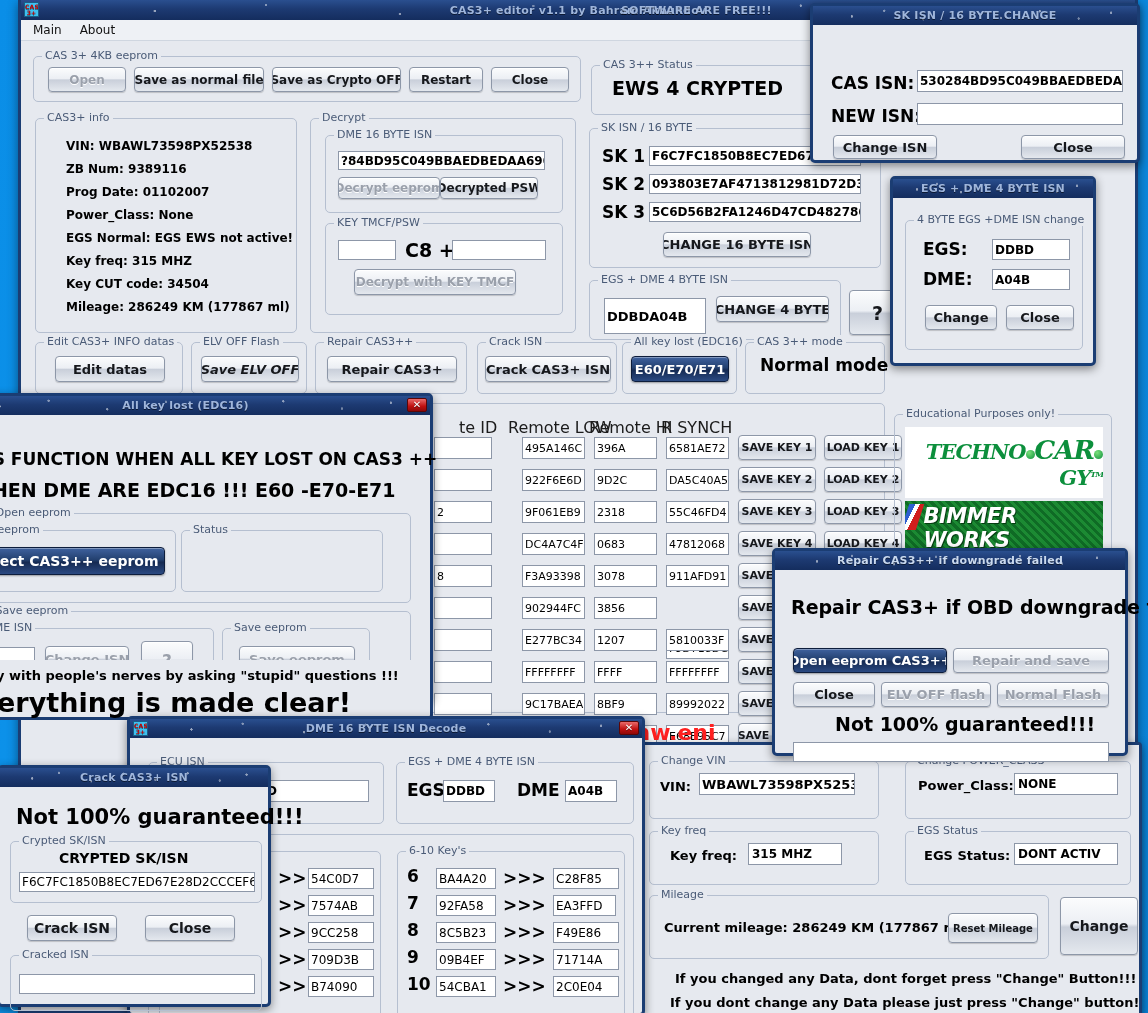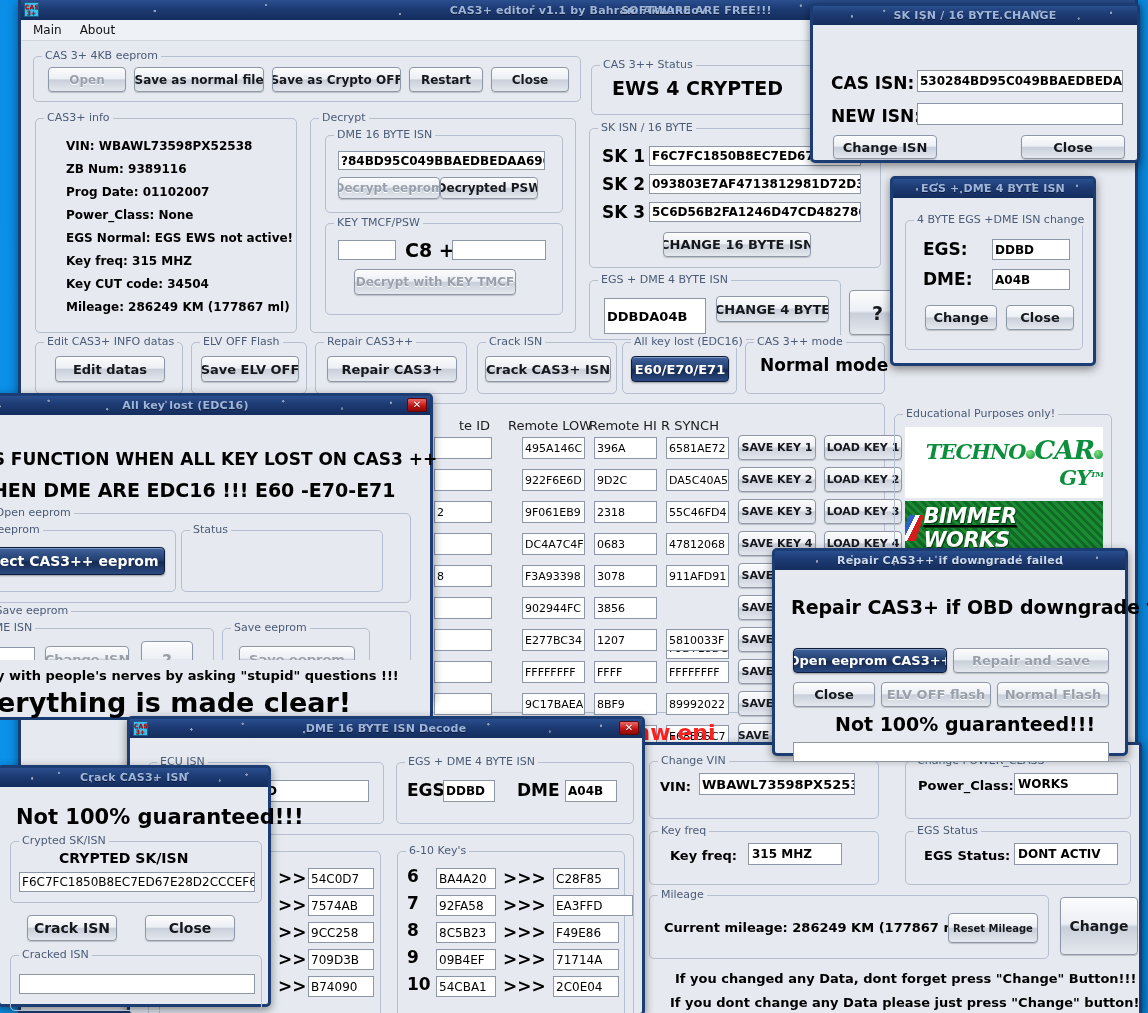--- a/index.html
+++ b/index.html
@@ -127,21 +127,21 @@
     position:absolute; background:#e6e9ef; border:1px solid #b5bfd0; border-radius:5px;
   }
   .menubar {
     position:absolute; left:0; right:0; top:0; height:21px;
     background:#eef1f5; border-bottom:1px solid #cfd6e0;
     display:flex; align-items:center; padding-left:12px; gap:18px;
     font-size:12px; color:#111;
   }
   .menubar span { cursor:default; }
   
-  .th { position:absolute; font-size:13px; color:#1b1b1b; white-space:nowrap; }
+  .th { position:absolute; font-size:16px; color:#1b1b1b; white-space:nowrap; }
 </style>
 </head>
 <body>
 
 <div id="desktop"></div>
 
 <div class="win" style="left:18px; top:0; width:1120px; height:1013px; border-top:none; border-radius:0;">
   <div class="titlebar" style="height:20px;">
     <span class="appicon">CAS<br>3+</span>
     <span>CAS3+ editor v1.1 by Bahram Akhundov</span>
@@ -216,21 +216,21 @@
       <div class="btn" style="left:126px; top:15px; width:113px; height:26px; font-size:13px;">CHANGE 4 BYTE</div>
     </div>
     <div class="btn" style="left:828px; top:270px; width:57px; height:45px; font-size:19px;">?</div>
 
     <div class="gb" style="left:14px; top:322px; width:148px; height:52px;">
       <span class="gbt">Edit CAS3+ INFO datas</span>
       <div class="btn" style="left:19px; top:13px; width:110px; height:26px; font-size:13px;">Edit datas</div>
     </div>
     <div class="gb" style="left:170px; top:322px; width:116px; height:52px;">
       <span class="gbt">ELV OFF Flash</span>
-      <div class="btn" style="left:9px; top:13px; width:98px; height:26px; font-size:13px;">Save ELV OFF</div>
+      <div class="btn" style="left:9px; top:13px; width:98px; height:26px; font-size:13px;font-style:italic;">Save ELV OFF</div>
     </div>
     <div class="gb" style="left:294px; top:322px; width:152px; height:52px;">
       <span class="gbt">Repair CAS3++</span>
       <div class="btn" style="left:11px; top:13px; width:130px; height:26px; font-size:13px;">Repair CAS3+</div>
     </div>
     <div class="gb" style="left:456px; top:322px; width:140px; height:52px;">
       <span class="gbt">Crack ISN</span>
       <div class="btn" style="left:7px; top:13px; width:126px; height:26px; font-size:13px;">Crack CAS3+ ISN</div>
     </div>
     <div class="gb" style="left:601px; top:322px; width:115px; height:52px;">
@@ -310,21 +310,21 @@
     </div>
 
     <div class="gb" style="left:873px; top:394px; width:218px; height:160px;">
       <span class="gbt">Educational Purposes only!</span>
       <div style="position:absolute; left:10px; top:12px; width:198px; height:71px; background:#ffffff; overflow:hidden; display:flex; align-items:center; justify-content:center;">
         <span style="font-family:'DejaVu Serif',serif; font-style:italic; font-weight:bold; font-size:21px; color:#0c8f3c; letter-spacing:-1px;text-align:right;">
           <span>TECHNO</span><span style="display:inline-block;width:9px;height:9px;border-radius:50%;background:radial-gradient(circle at 35% 30%,#7be07b,#0c8f3c);"></span><span style="font-size:26px;">CAR</span><span style="display:inline-block;width:9px;height:9px;border-radius:50%;background:radial-gradient(circle at 35% 30%,#7be07b,#0c8f3c);"></span><span>GY</span><sup style="font-size:8px;">TM</sup>
         </span>
       </div>
       <div style="position:absolute; left:10px; top:86px; width:198px; height:62px; background:repeating-linear-gradient(45deg,#0f6b25 0 3px,#1c8a33 3px 6px); overflow:hidden; display:flex; align-items:center; justify-content:center; flex-direction:column;">
-        <div style="display:flex;align-items:center;text-decoration:underline;">
+        <div style="display:flex;align-items:flex-start;">
           <span style="display:inline-block;width:16px;height:26px;background:linear-gradient(100deg,#2e5fd0 0 33%,#ffffff 33% 55%,#d01d1d 55% 100%); transform:skewX(-18deg); margin-right:3px;"></span>
           <span style="font-family:'DejaVu Sans',sans-serif; font-weight:bold; font-style:italic; font-size:21px; color:#fff; text-shadow:1px 1px 0 #063d12; letter-spacing:-.5px;">BIMMER WORKS</span>
         </div>
         <div style="font-size:6px; color:#cfeccf; letter-spacing:1px; margin-top:2px;">CODING TUNING RETROFIT</div>
       </div>
     </div>
 
     <div style="position:absolute; left:400px; top:700px; font-size:22px; font-weight:bold; color:#ff2020; white-space:nowrap; overflow:hidden;">
       &nbsp;&nbsp;&nbsp;&nbsp;&nbsp;&nbsp;&nbsp;&nbsp;&nbsp;&nbsp;&nbsp;&nbsp;&nbsp;&nbsp;&nbsp;&nbsp;www.bmw.eni
     </div>
@@ -334,21 +334,21 @@
 <div class="win" style="left:632px; top:742px; width:510px; height:275px; border-radius:4px 4px 0 0;">
   <div class="winbody" style="height:100%; background:#e6e9ef;">
     <div class="gb" style="left:14px; top:16px; width:230px; height:58px;">
       <span class="gbt">Change VIN</span>
       <div class="lbl b" style="left:10px; top:17px; font-size:13px;">VIN:</div>
       <div class="inp bold" style="left:49px; top:11px; width:156px; height:22px; font-size:13px;">WBAWL73598PX52538</div>
     </div>
     <div class="gb" style="left:270px; top:16px; width:226px; height:58px;">
       <span class="gbt">Change POWER_CLASS</span>
       <div class="lbl b" style="left:12px; top:16px; font-size:13px;">Power_Class:</div>
-      <div class="combo" style="left:108px; top:11px; width:104px; height:22px;">WORKS</div>
+      <div class="combo" style="left:108px; top:11px; width:104px; height:22px;">NONE</div>
     </div>
     <div class="gb" style="left:14px; top:86px; width:230px; height:54px;">
       <span class="gbt">Key freq</span>
       <div class="lbl b" style="left:20px; top:16px; font-size:13px;">Key freq:</div>
       <div class="combo" style="left:98px; top:11px; width:94px; height:22px;">315 MHZ</div>
     </div>
     <div class="gb" style="left:270px; top:86px; width:226px; height:54px;">
       <span class="gbt">EGS Status</span>
       <div class="lbl b" style="left:18px; top:16px; font-size:13px;">EGS Status:</div>
       <div class="combo" style="left:108px; top:11px; width:104px; height:22px;">DONT ACTIV</div>
@@ -490,21 +490,21 @@
       <div class="gb" style="left:248px; top:16px; width:228px; height:172px;">
         <span class="gbt">6-10 Key's</span>
         <div id="keys-6-10">
             <div class="lbl" style="left: 9px; top: 14px; font-size: 17px; font-weight: bold;">6</div>
             <div class="inp" style="left: 38px; top: 16px; width: 60px; height: 21px; font-size: 12px;">BA4A20</div>
             <div class="lbl" style="left: 105px; top: 16px; font-size: 17px; font-weight: bold;">&gt;&gt;&gt;</div>
             <div class="inp" style="left: 155px; top: 16px; width: 66px; height: 21px; font-size: 12px;">C28F85</div>
             <div class="lbl" style="left: 9px; top: 41px; font-size: 17px; font-weight: bold;">7</div>
             <div class="inp" style="left: 38px; top: 43px; width: 60px; height: 21px; font-size: 12px;">92FA58</div>
             <div class="lbl" style="left: 105px; top: 43px; font-size: 17px; font-weight: bold;">&gt;&gt;&gt;</div>
-            <div class="inp" style="left: 155px; top: 43px; width: 80px; height: 21px; font-size: 12px;">EA3FFD</div>
+            <div class="inp" style="left: 155px; top: 43px; width: 63px; height: 21px; font-size: 12px;">EA3FFD</div>
             <div class="lbl" style="left: 9px; top: 68px; font-size: 17px; font-weight: bold;">8</div>
             <div class="inp" style="left: 38px; top: 70px; width: 60px; height: 21px; font-size: 12px;">8C5B23</div>
             <div class="lbl" style="left: 105px; top: 70px; font-size: 17px; font-weight: bold;">&gt;&gt;&gt;</div>
             <div class="inp" style="left: 155px; top: 70px; width: 66px; height: 21px; font-size: 12px;">F49E86</div>
             <div class="lbl" style="left: 9px; top: 95px; font-size: 17px; font-weight: bold;">9</div>
             <div class="inp" style="left: 38px; top: 97px; width: 60px; height: 21px; font-size: 12px;">09B4EF</div>
             <div class="lbl" style="left: 105px; top: 97px; font-size: 17px; font-weight: bold;">&gt;&gt;&gt;</div>
             <div class="inp" style="left: 155px; top: 97px; width: 66px; height: 21px; font-size: 12px;">71714A</div>
             <div class="lbl" style="left: 9px; top: 122px; font-size: 17px; font-weight: bold;">10</div>
             <div class="inp" style="left: 38px; top: 124px; width: 60px; height: 21px; font-size: 12px;">54CBA1</div>

